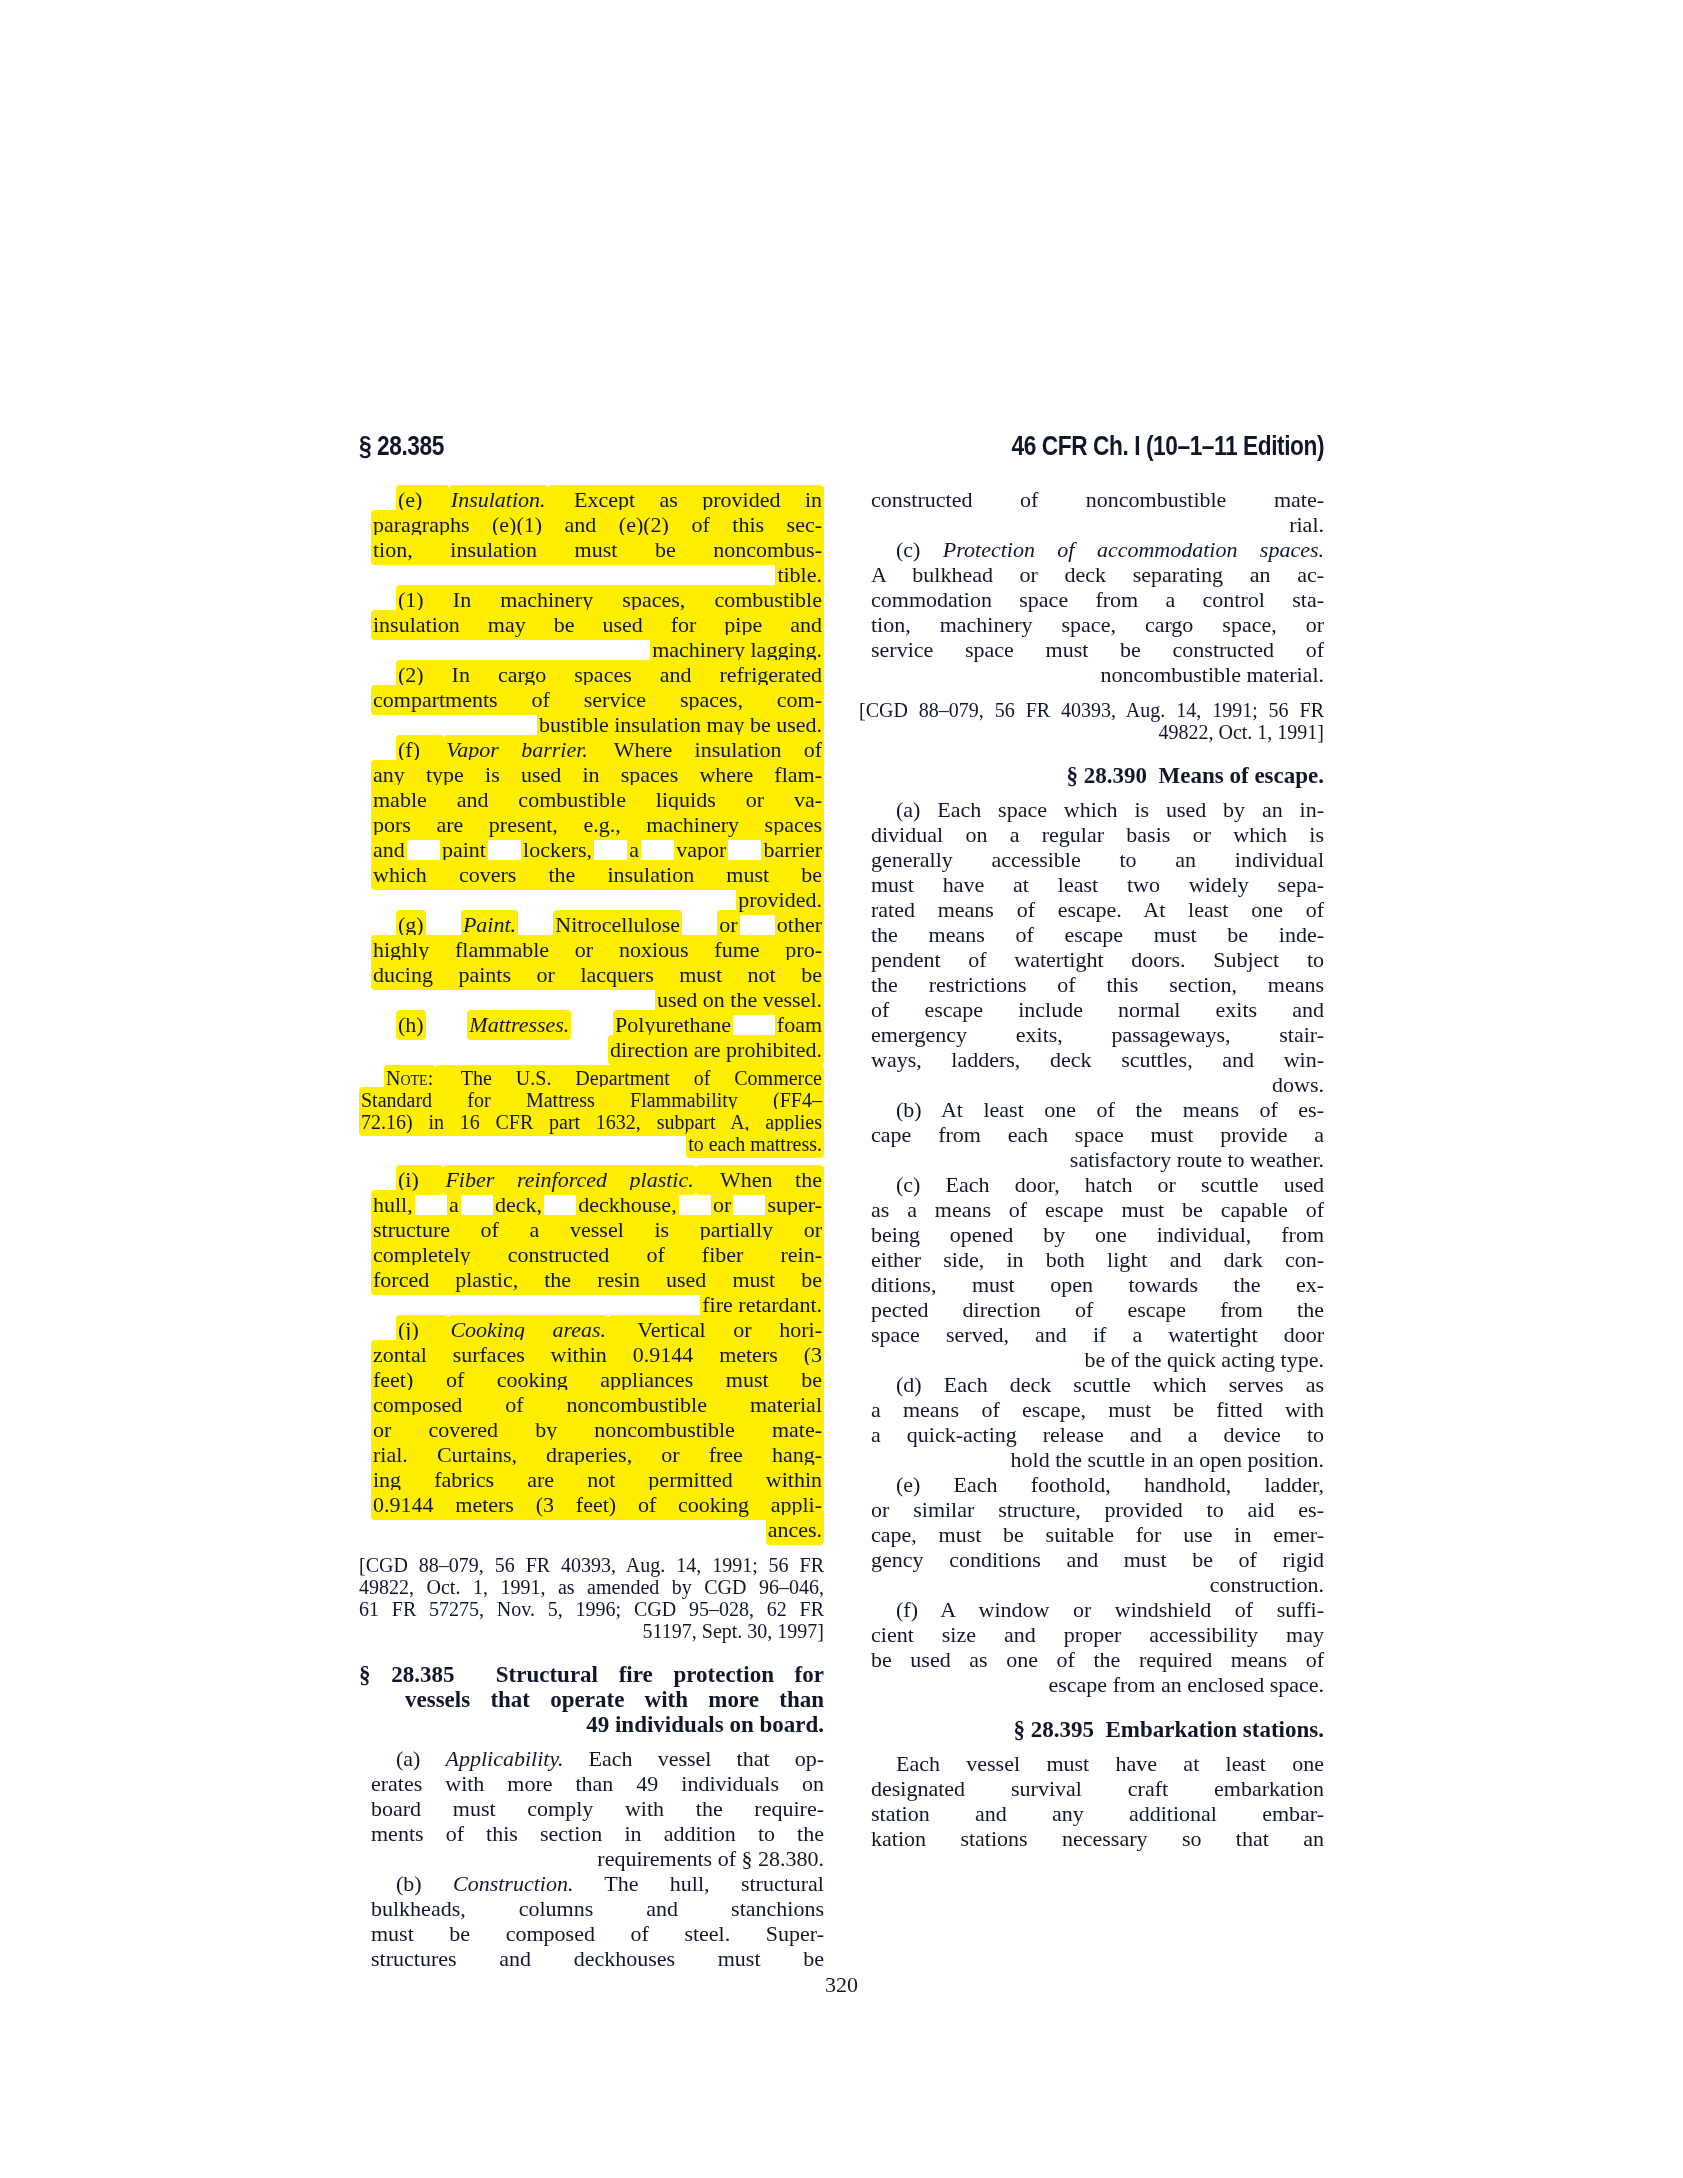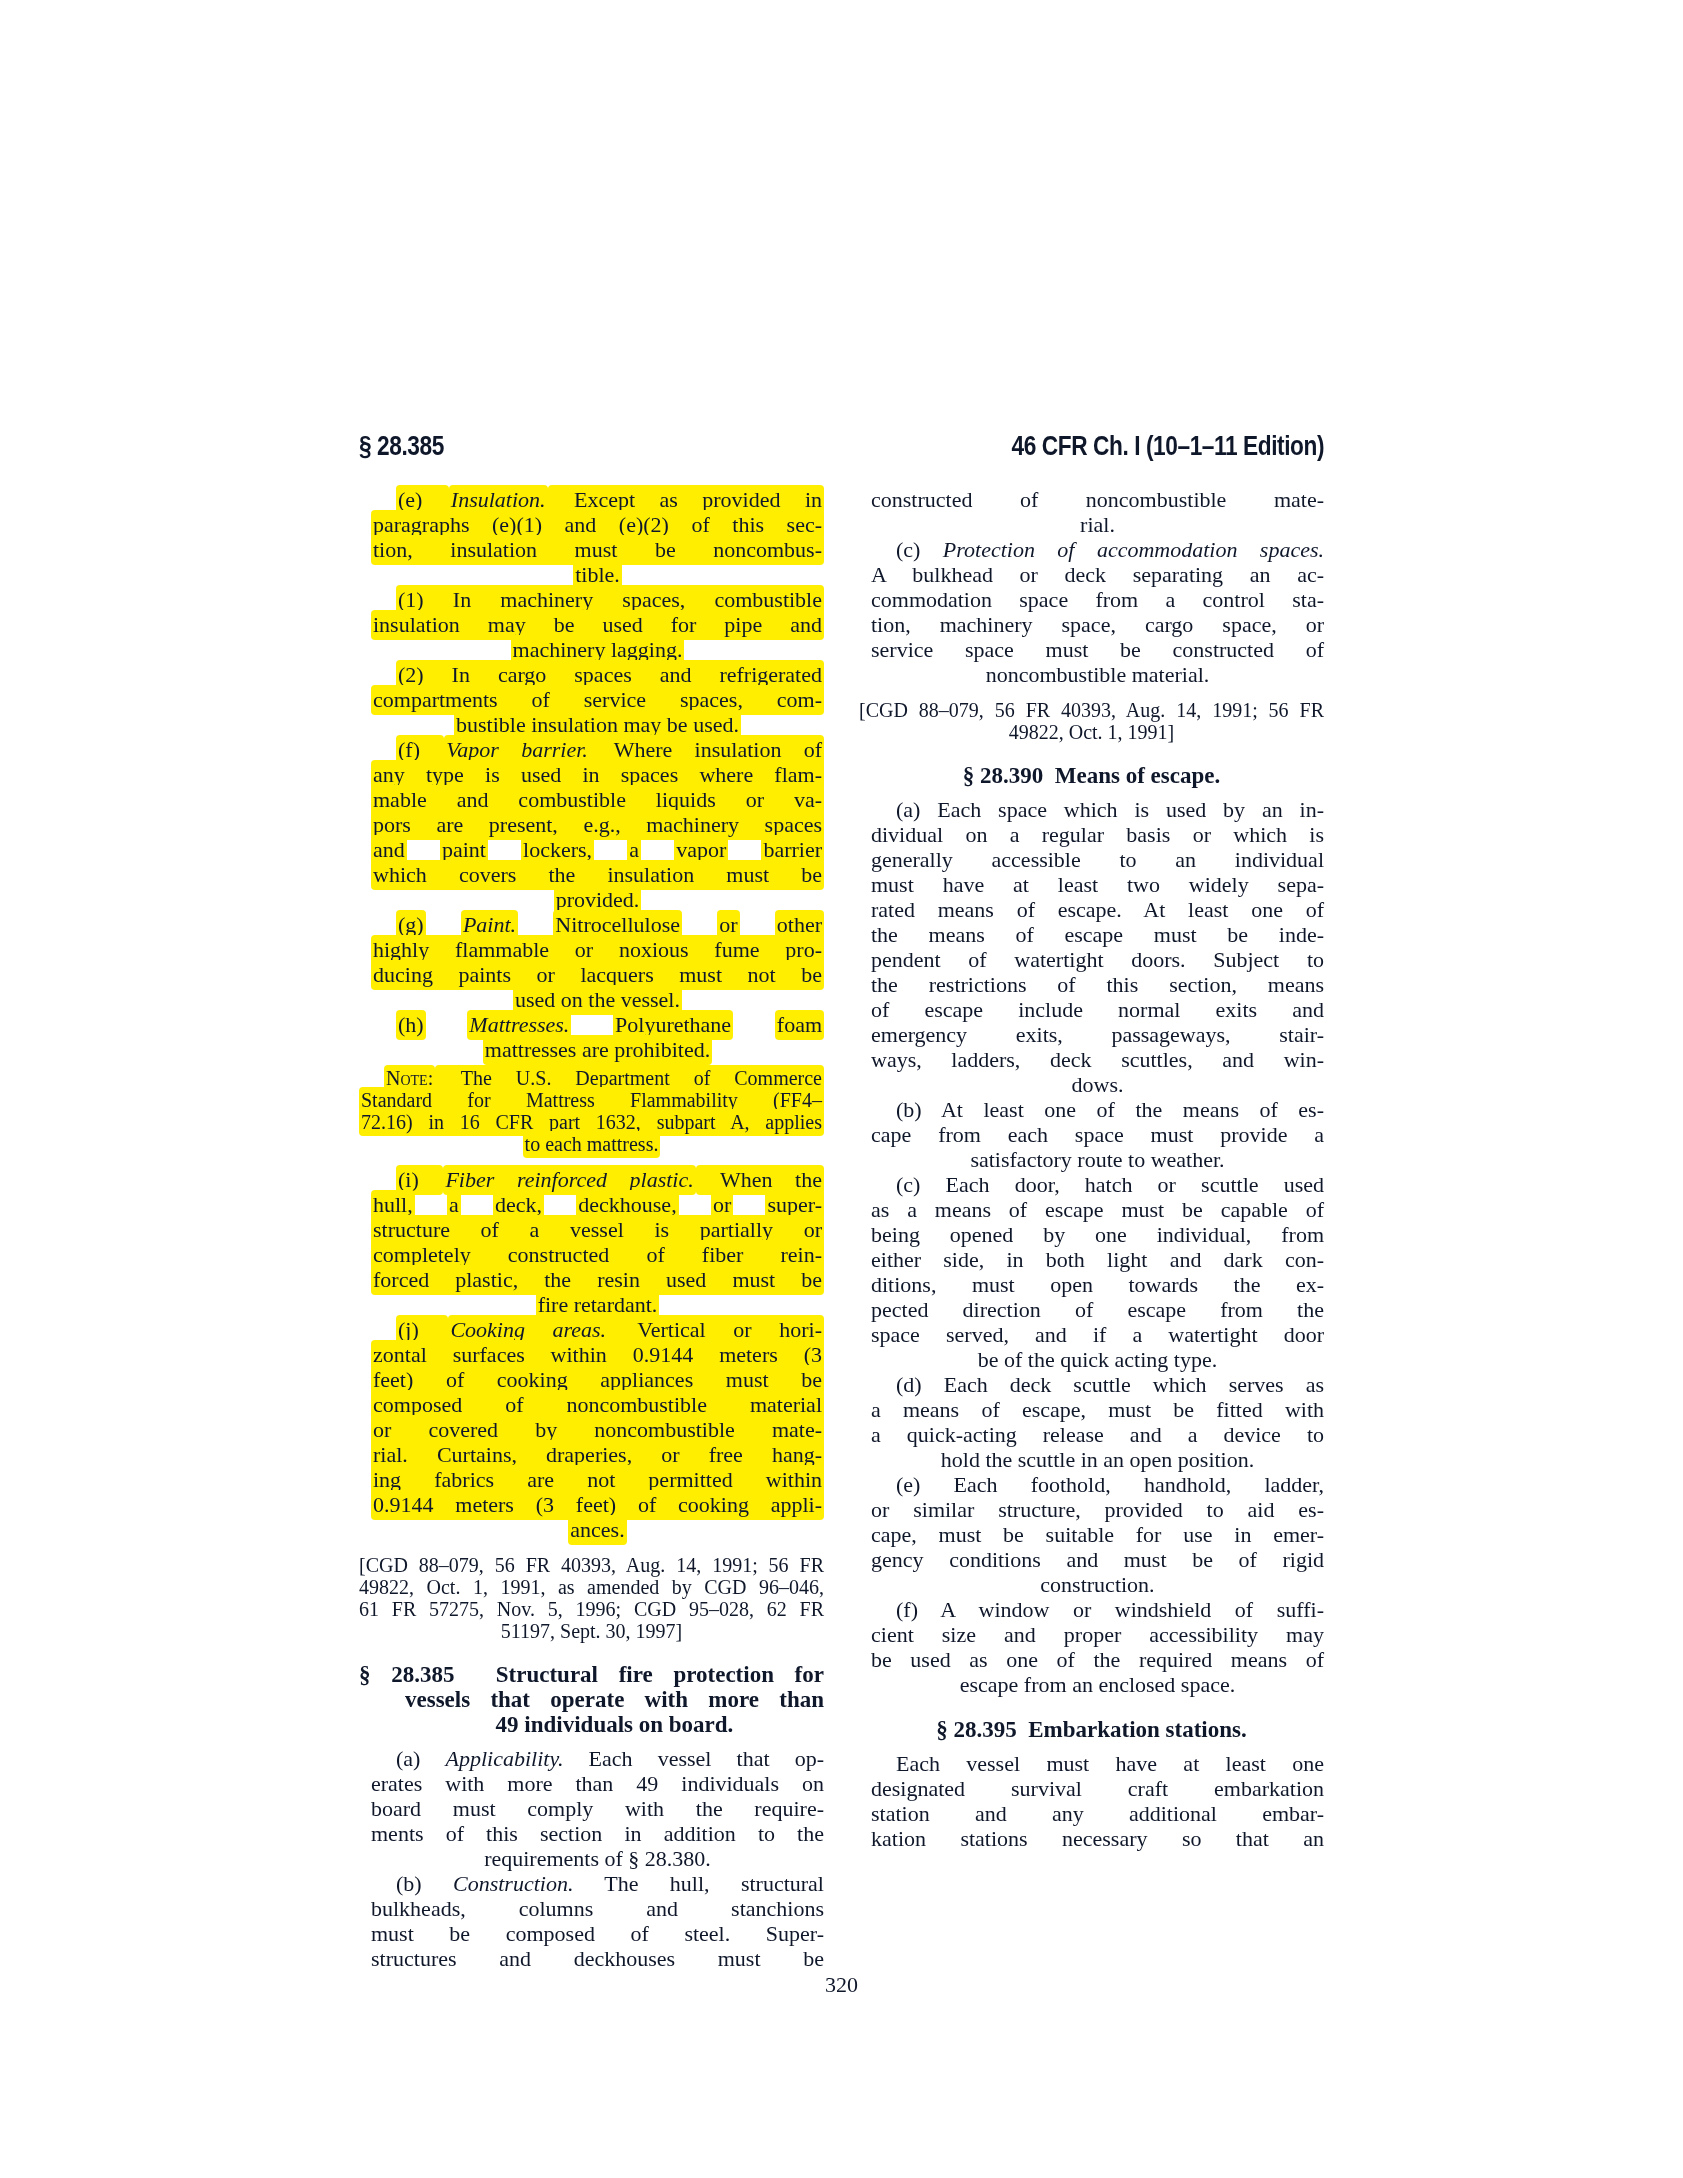--- a/index.html
+++ b/index.html
@@ -26,21 +26,21 @@
   }
   .col { width:465px; }
 
   .block { margin:0; }
   .body-block    { font-size:22px; line-height:25px;margin-left:12px; }
   .note-block    { font-size:20px;   line-height:22px; margin:5px 0 12px; }
   .citation-block{ font-size:20px;   line-height:22px; margin-top:12px; }
   .heading-block { font-size:23px; line-height:25px; font-weight:bold; margin:20px 0 9px; }
 
   .line { white-space:pre-wrap; text-align:justify; text-align-last:justify; text-justify:inter-word; }
-  .line.nj { text-align:center; text-align-last:auto; }
+  .line.nj { text-align:right; text-align-last:auto; }
   .line.in { text-indent:25px; }
   .line.hg { padding-left:46px; }
 
   .it { font-style:italic; }
   .sc { font-variant:small-caps; }
   .hl {
     background:var(--hl,#ffee00);
     padding:2px 2px 3px 2px;
     border-radius:4px;
     -webkit-box-decoration-break:clone;
@@ -88,21 +88,21 @@
           <div class="line nj"><span class="hl">provided.</span></div>
         </div>
         <div class="block body-block">
           <div class="line in"><span class="hl">(g)</span><span> </span><span class="hl it">Paint.</span><span> </span><span class="hl">Nitrocellulose</span><span> </span><span class="hl">or</span><span> </span><span class="hl">other</span></div>
           <div class="line"><span class="hl">highly flammable or noxious fume pro-</span></div>
           <div class="line"><span class="hl">ducing paints or lacquers must not be</span></div>
           <div class="line nj"><span class="hl">used on the vessel.</span></div>
         </div>
         <div class="block body-block">
           <div class="line in"><span class="hl">(h)</span><span> </span><span class="hl it">Mattresses.</span><span> </span><span class="hl">Polyurethane</span><span> </span><span class="hl">foam</span></div>
-          <div class="line nj"><span class="hl">mattresses are prohibited.</span></div>
+          <div class="line nj"><span class="hl">direction are prohibited.</span></div>
         </div>
         <div class="block note-block">
           <div class="line in"><span class="hl sc">Note:</span><span class="hl"> The U.S. Department of Commerce</span></div>
           <div class="line"><span class="hl">Standard for Mattress Flammability (FF4–</span></div>
           <div class="line"><span class="hl">72.16) in 16 CFR part 1632, subpart A, applies</span></div>
           <div class="line nj"><span class="hl">to each mattress.</span></div>
         </div>
         <div class="block body-block">
           <div class="line in"><span class="hl">(i) </span><span class="hl it">Fiber reinforced plastic.</span><span class="hl"> When the</span></div>
           <div class="line"><span class="hl">hull,</span><span> </span><span class="hl">a</span><span> </span><span class="hl">deck,</span><span> </span><span class="hl">deckhouse,</span><span> </span><span class="hl">or</span><span> </span><span class="hl">super-</span></div>

